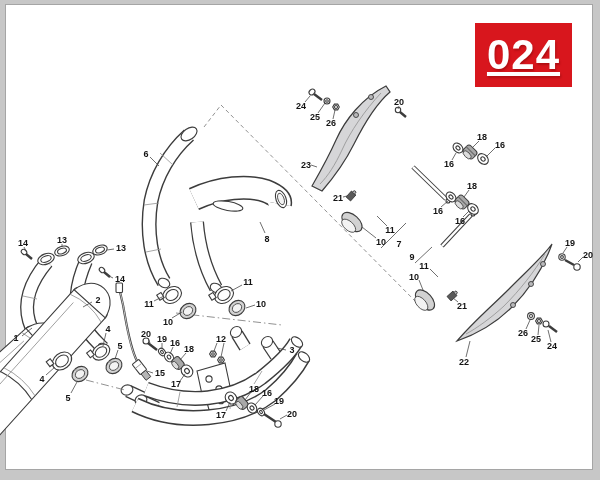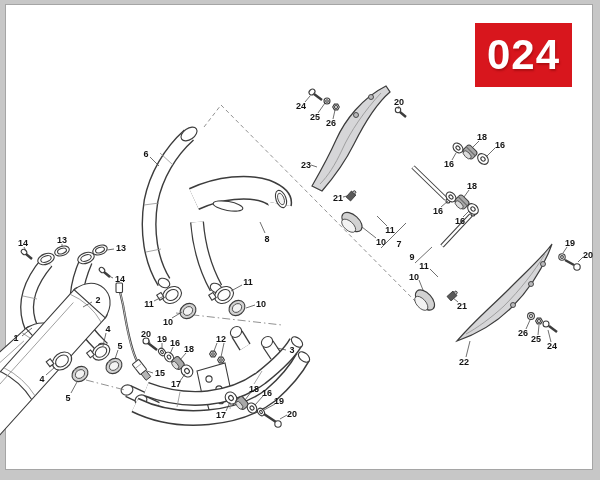--- a/index.html
+++ b/index.html
@@ -447,15 +447,15 @@
       <text x="523" y="333" class="callout">26</text>
       <polyline points="538,335 539,325" class="leader"></polyline>
       <text x="536" y="339" class="callout">25</text>
       <polyline points="551,342 548,330" class="leader"></polyline>
       <text x="552" y="346" class="callout">24</text>
       <polyline points="466,357 470,341" class="leader"></polyline>
       <text x="464" y="362" class="callout">22</text>
     </g>
 </svg>
 
-<div class="badge" style="background: rgb(216, 22, 29); color: rgb(255, 255, 255);">
+<div class="badge" style="background: rgb(216, 22, 29); color: rgb(255, 255, 255); text-decoration: underline;">
   <span>024</span>
 </div>
 
 </body></html>

